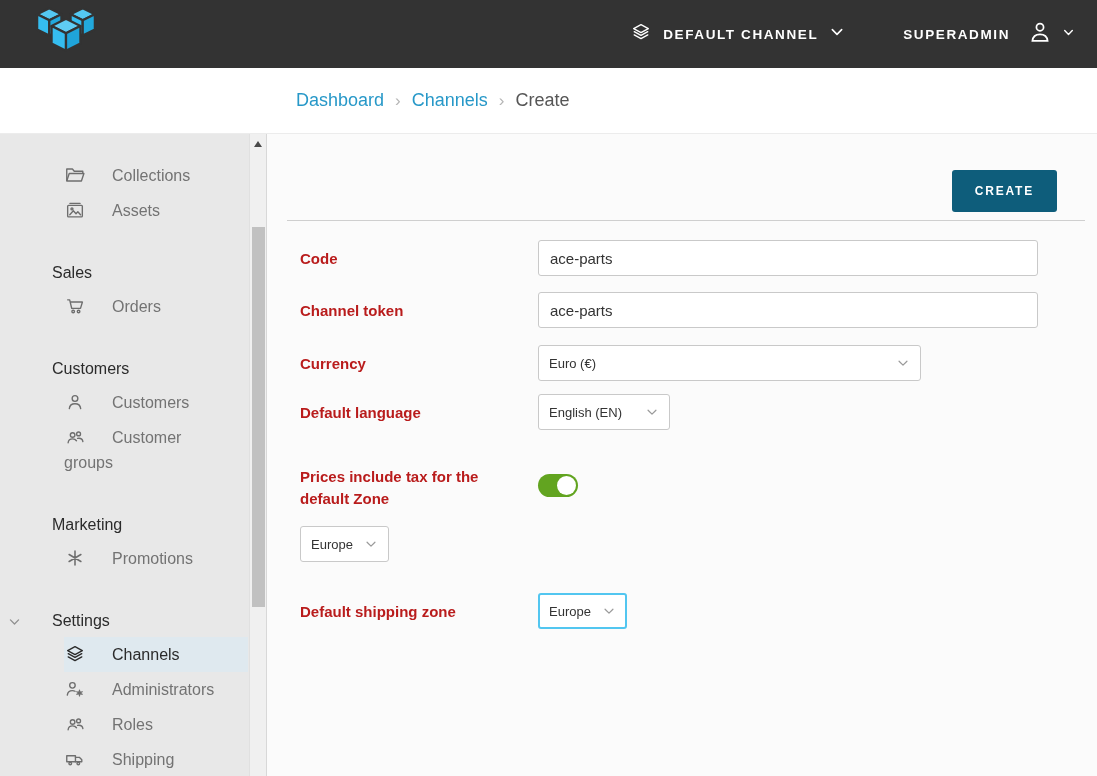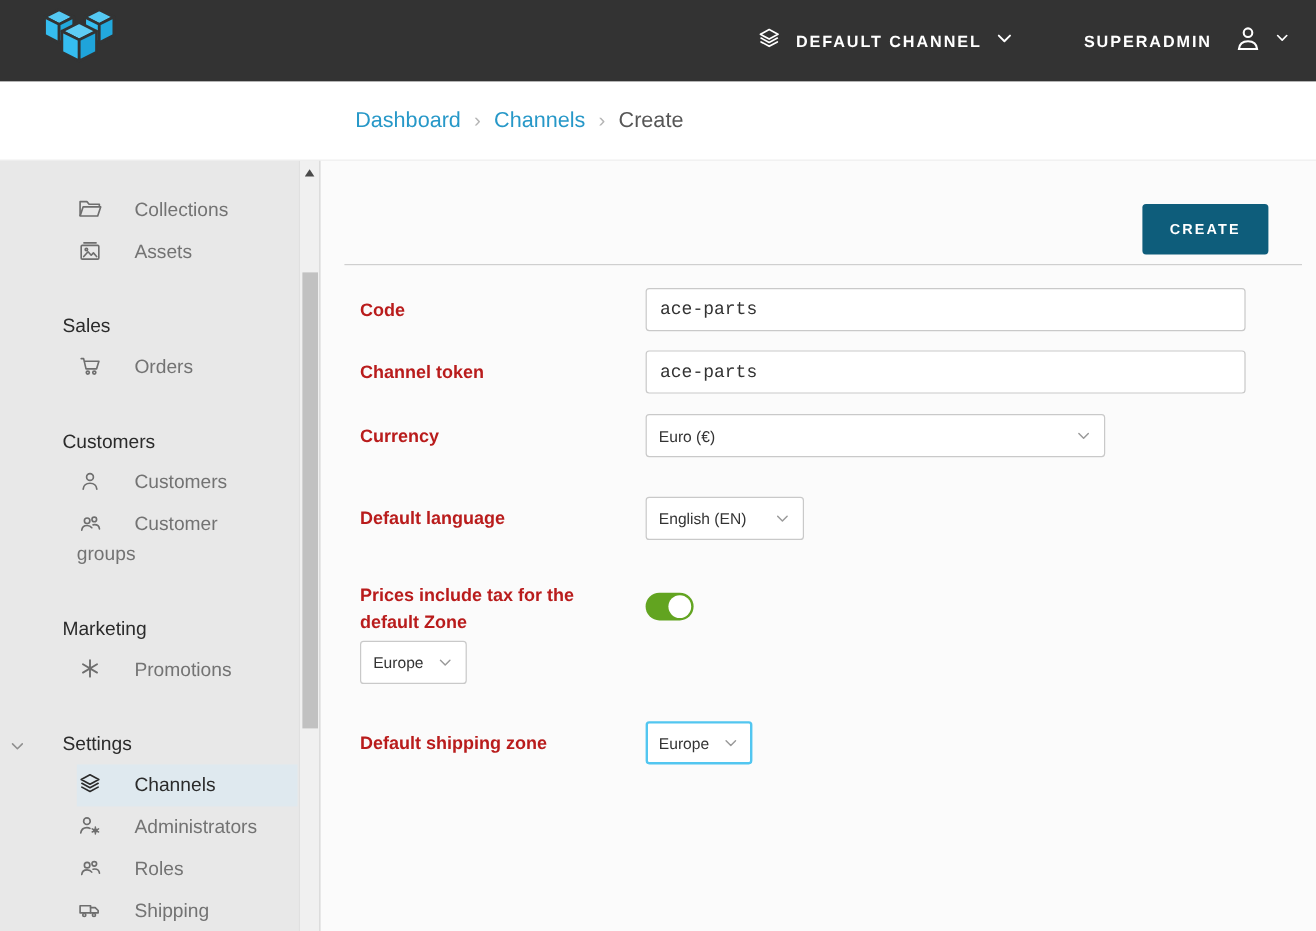--- a/index.html
+++ b/index.html
@@ -55,27 +55,27 @@
   
   .main{flex:1;background:#fbfbfb;padding:36px 12px 0 20px}
   .create-row{display:flex;justify-content:flex-end;padding-right:28px}
   .create-btn{background:var(--primary-button-bg,#0e5d7b);color:#fff;border:none;border-radius:3px;font-family:inherit;font-size:12px;font-weight:600;letter-spacing:1.8px;padding:14px 23px;cursor:pointer}
   .divider{border-bottom:1px solid #cfcfcf;margin-top:8px}
 
   .form{margin-top:19px;padding-left:13px}
   .form-row{display:flex;margin-bottom:16px}
   .form-label{width:238px;padding:8px 28px 0 0;font-size:15px;font-weight:600;color:#b91c1c;line-height:22px;flex:none}
   .row-token{margin-bottom:17px}
-  .row-currency{margin-bottom:33px}
+  .row-currency{margin-bottom:13px}
   .row-language{margin-bottom:36px}
-  .row-toggle{margin-bottom:4px}
+  .row-toggle{margin-bottom:16px}
   .row-toggle .form-label{padding-top:0}
   .row-taxzone{margin-bottom:31px}
 
-  .text-input{width:500px;height:36px;border:1px solid #c9c9c9;border-radius:3px;padding:0 11px;font-family:Liberation Mono, monospace;font-size:15px;color:#333;background:#fff}
+  .text-input{width:500px;height:36px;border:1px solid #c9c9c9;border-radius:3px;padding:0 11px;font-family:Liberation Sans, sans-serif;font-size:15px;color:#333;background:#fff}
   .select{height:36px;border:1px solid #c9c9c9;border-radius:3px;background:#fff;display:inline-flex;align-items:center;justify-content:space-between;padding:0 10px;font-size:13px;color:#333;cursor:pointer}
   .select .chev{color:#9a9a9a;display:flex}
   .select.w-currency{width:383px}
   .select.w-language{width:132px}
   .select.w-zone{width:89px}
   .select.focused{border:2px solid var(--focus-border-blue,#52c6f0);padding:0 9px}
 
   .toggle{width:40px;height:23px;border-radius:12px;background:var(--toggle-on-green,#62a420);position:relative;margin-top:8px;cursor:pointer;flex:none}
   .toggle .knob{position:absolute;top:2px;right:2px;width:19px;height:19px;border-radius:50%;background:#fff}
 </style>

